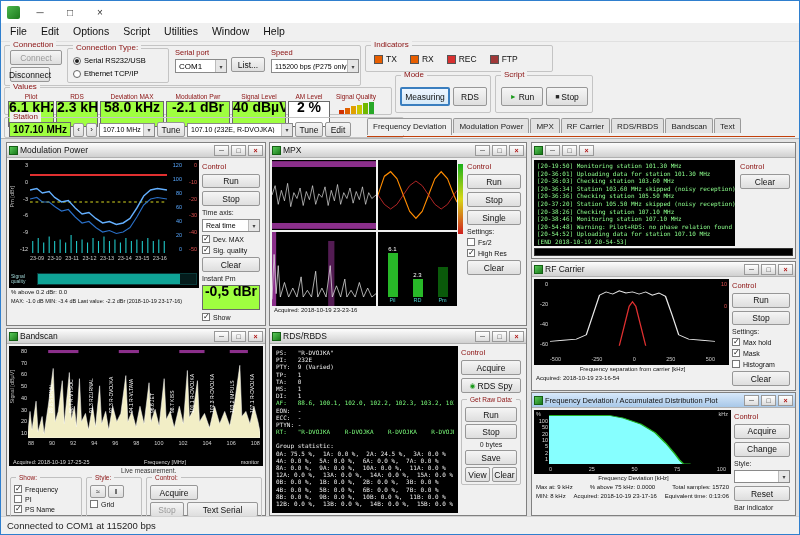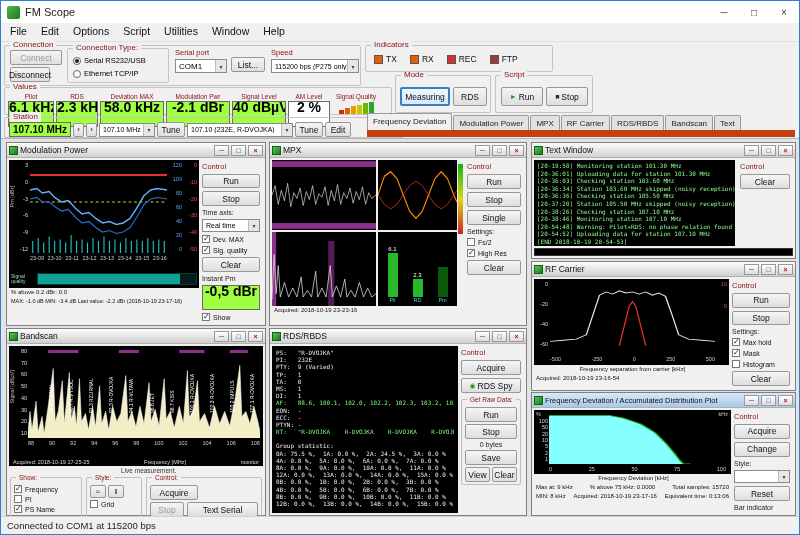--- a/index.html
+++ b/index.html
@@ -35,21 +35,21 @@
 .vitem{display:flex;flex-direction:column;align-items:center}
 .vlab{font-size:6.5px;color:#8a1010;white-space:nowrap;line-height:8px}
 .vbox{background:#9fff40;border:1px solid #6a6a6a;font-size:14px;font-weight:bold;text-align:center;height:26px;line-height:11px;width:100%;white-space:nowrap;overflow:hidden}
 .vbox.white{background:#fff}
 .vbox.big{width:62px;height:15px;font-size:10px;line-height:13px;flex:0 0 62px}
 .meter{display:flex;align-items:flex-end;gap:1px;height:13px}
 .meter i{width:5px;display:inline-block}
 .srow{display:flex;gap:2px;align-items:center;padding:4px 0 0 4px}
 .srow .combo,.srow .btn{position:static}
 .btn.spin{width:11px;height:14px;font-size:8px;flex:0 0 11px}
-.tabs{position:absolute;display:flex;align-items:flex-end;border-bottom:7px solid #c2410c}
+.tabs{position:absolute;display:flex;align-items:flex-start;border-bottom:1px solid #c2410c}
 .tab{font-size:8px;padding:3px 5px 2px;border:1px solid #9a9a9a;border-bottom:none;border-radius:2px 2px 0 0;background:#e2e2e2;margin-right:1px;white-space:nowrap;color:#222}
 .tab.sel{background:#f0f0f0;padding-bottom:4px}
 .mdi{position:absolute;top:137px;left:0;right:0;bottom:18px;background:#e3e3e3;border-top:1px solid #b5b5b5;overflow:hidden}
 .mdiwin{position:absolute;background:#f0f0f0;border:1px solid #808080;display:flex;flex-direction:column}
 .wt{height:15px;background:linear-gradient(#fdfdfd,#d0d0d0);display:flex;align-items:center;padding:0 2px;gap:2px;border-bottom:1px solid #b0b0b0;flex:0 0 15px}
 .wt.act{background:linear-gradient(#d8e9fb,#a8c8e8)}
 .wic{width:9px;height:9px;background:linear-gradient(135deg,#58c858,#1a7a1a);border:1px solid #146014;flex:0 0 9px}
 .wtt{flex:1;font-size:8.5px;color:#111;white-space:nowrap;overflow:hidden}
 .wb{width:15px;height:11px;border:1px solid #999;background:linear-gradient(#fff,#dcdcdc);font-size:7px;line-height:9px;text-align:center;color:#333;flex:0 0 15px}
 .wb.wx{color:#b01010;font-weight:bold}
@@ -104,21 +104,20 @@
 .statusbar{position:absolute;bottom:0;left:0;right:0;height:18px;background:#f0f0f0;border-top:1px solid #d2d2d2;display:flex;align-items:center;padding-left:6px;font-size:9.5px;color:#222}
 button{font-family:inherit}
 </style>
 </head>
 <body>
 
 <div id="app">
 
   <div class="titlebar">
     <span class="appicon"></span>
-    <span class="apptitle">FM Scope</span>
     <span class="capbtns">
       <span class="capbtn">─</span>
       <span class="capbtn">□</span>
       <span class="capbtn">×</span>
     </span>
   </div>
 
   <div class="menubar">
       <span class="menuitem">File</span>
       <span class="menuitem">Edit</span>
@@ -438,21 +437,20 @@
               <span>High Res</span>
             </label>
           <button class="btn">Clear</button>
         </div>
       </div>
     </div>
 
     <div class="mdiwin" style="left:530px;top:3px;width:265px;height:117px">
       <div class="wt">
         <span class="wic"></span>
-        <span class="wtt">Text Window</span>
         <span class="wb">─</span>
         <span class="wb">□</span>
         <span class="wb wx">×</span>
       </div>
       <div class="wc col">
         <div class="row" style="flex:1;min-height:0;gap:2px">
           <div class="logbox" style="flex:1">
               <div class="logline">[20-19:50] Monitoring station 101.30 MHz</div>
               <div class="logline">[20-36:01] Uploading data for station 101.30 MHz</div>
               <div class="logline">[20-36:03] Checking station 103.60 MHz</div>

